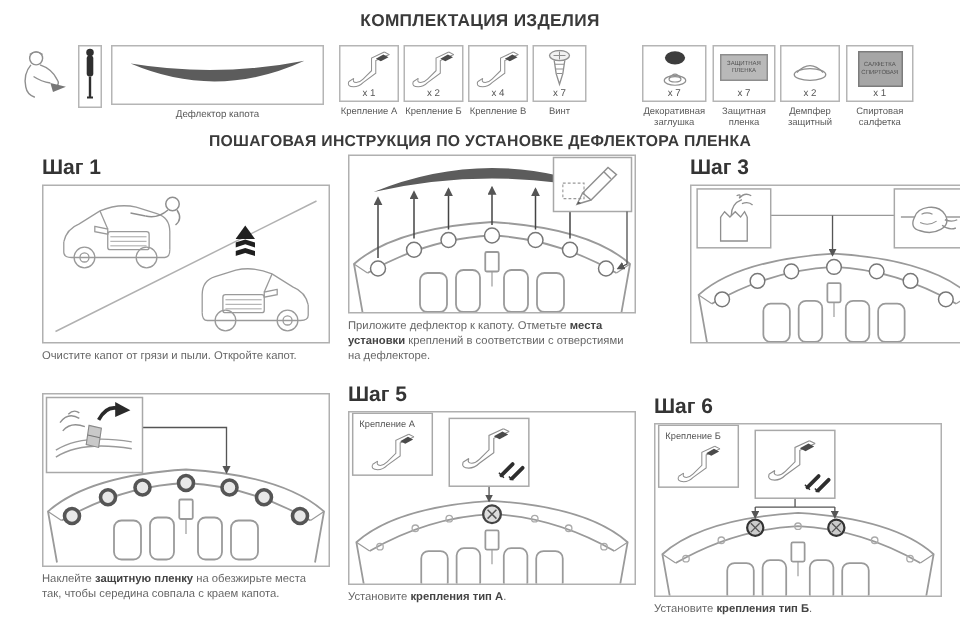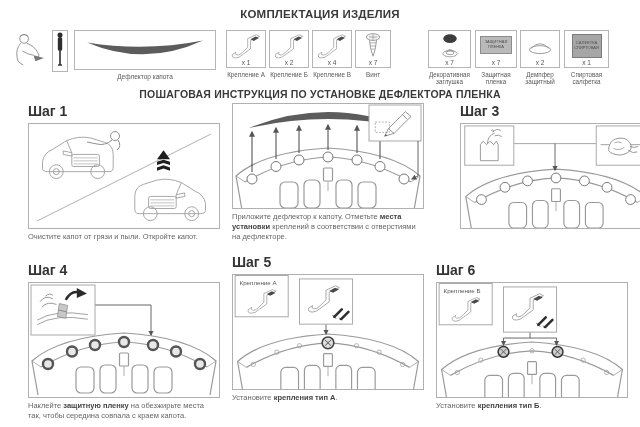--- a/index.html
+++ b/index.html
@@ -362,21 +362,20 @@
         <line x1="94" y1="20" x2="94" y2="47" stroke="#555" stroke-width="0.9" marker-end="url(#ah)"></line>
         <rect x="2" y="2" width="50" height="40" fill="#fff" stroke="#a8a8a8" stroke-width="1"></rect>
         <use href="#sym-sachet" x="8" y="3" width="38" height="38"></use>
         <rect x="136" y="2" width="50" height="40" fill="#fff" stroke="#a8a8a8" stroke-width="1"></rect>
         <use href="#sym-cloth" x="138" y="8" width="46" height="28"></use>
       </svg>
     </div>
   </div>
 
   <div class="step r2" style="left:28px;top:262px;">
-    <div class="step-title">Шаг 4</div>
     <div class="step-box">
       <svg viewBox="0 0 190 114">
         <use href="#sym-hood" x="0" y="34" width="190" height="80"></use>
         <g fill="#e8e8e8" stroke="#555" stroke-width="2.4">
           <circle cx="19" cy="81" r="5"></circle>
             <circle cx="43" cy="68.5" r="5"></circle>
           <circle cx="66" cy="62" r="5"></circle>
             <circle cx="95" cy="59" r="5"></circle>
           <circle cx="124" cy="62" r="5"></circle>
             <circle cx="147" cy="68.5" r="5"></circle>

